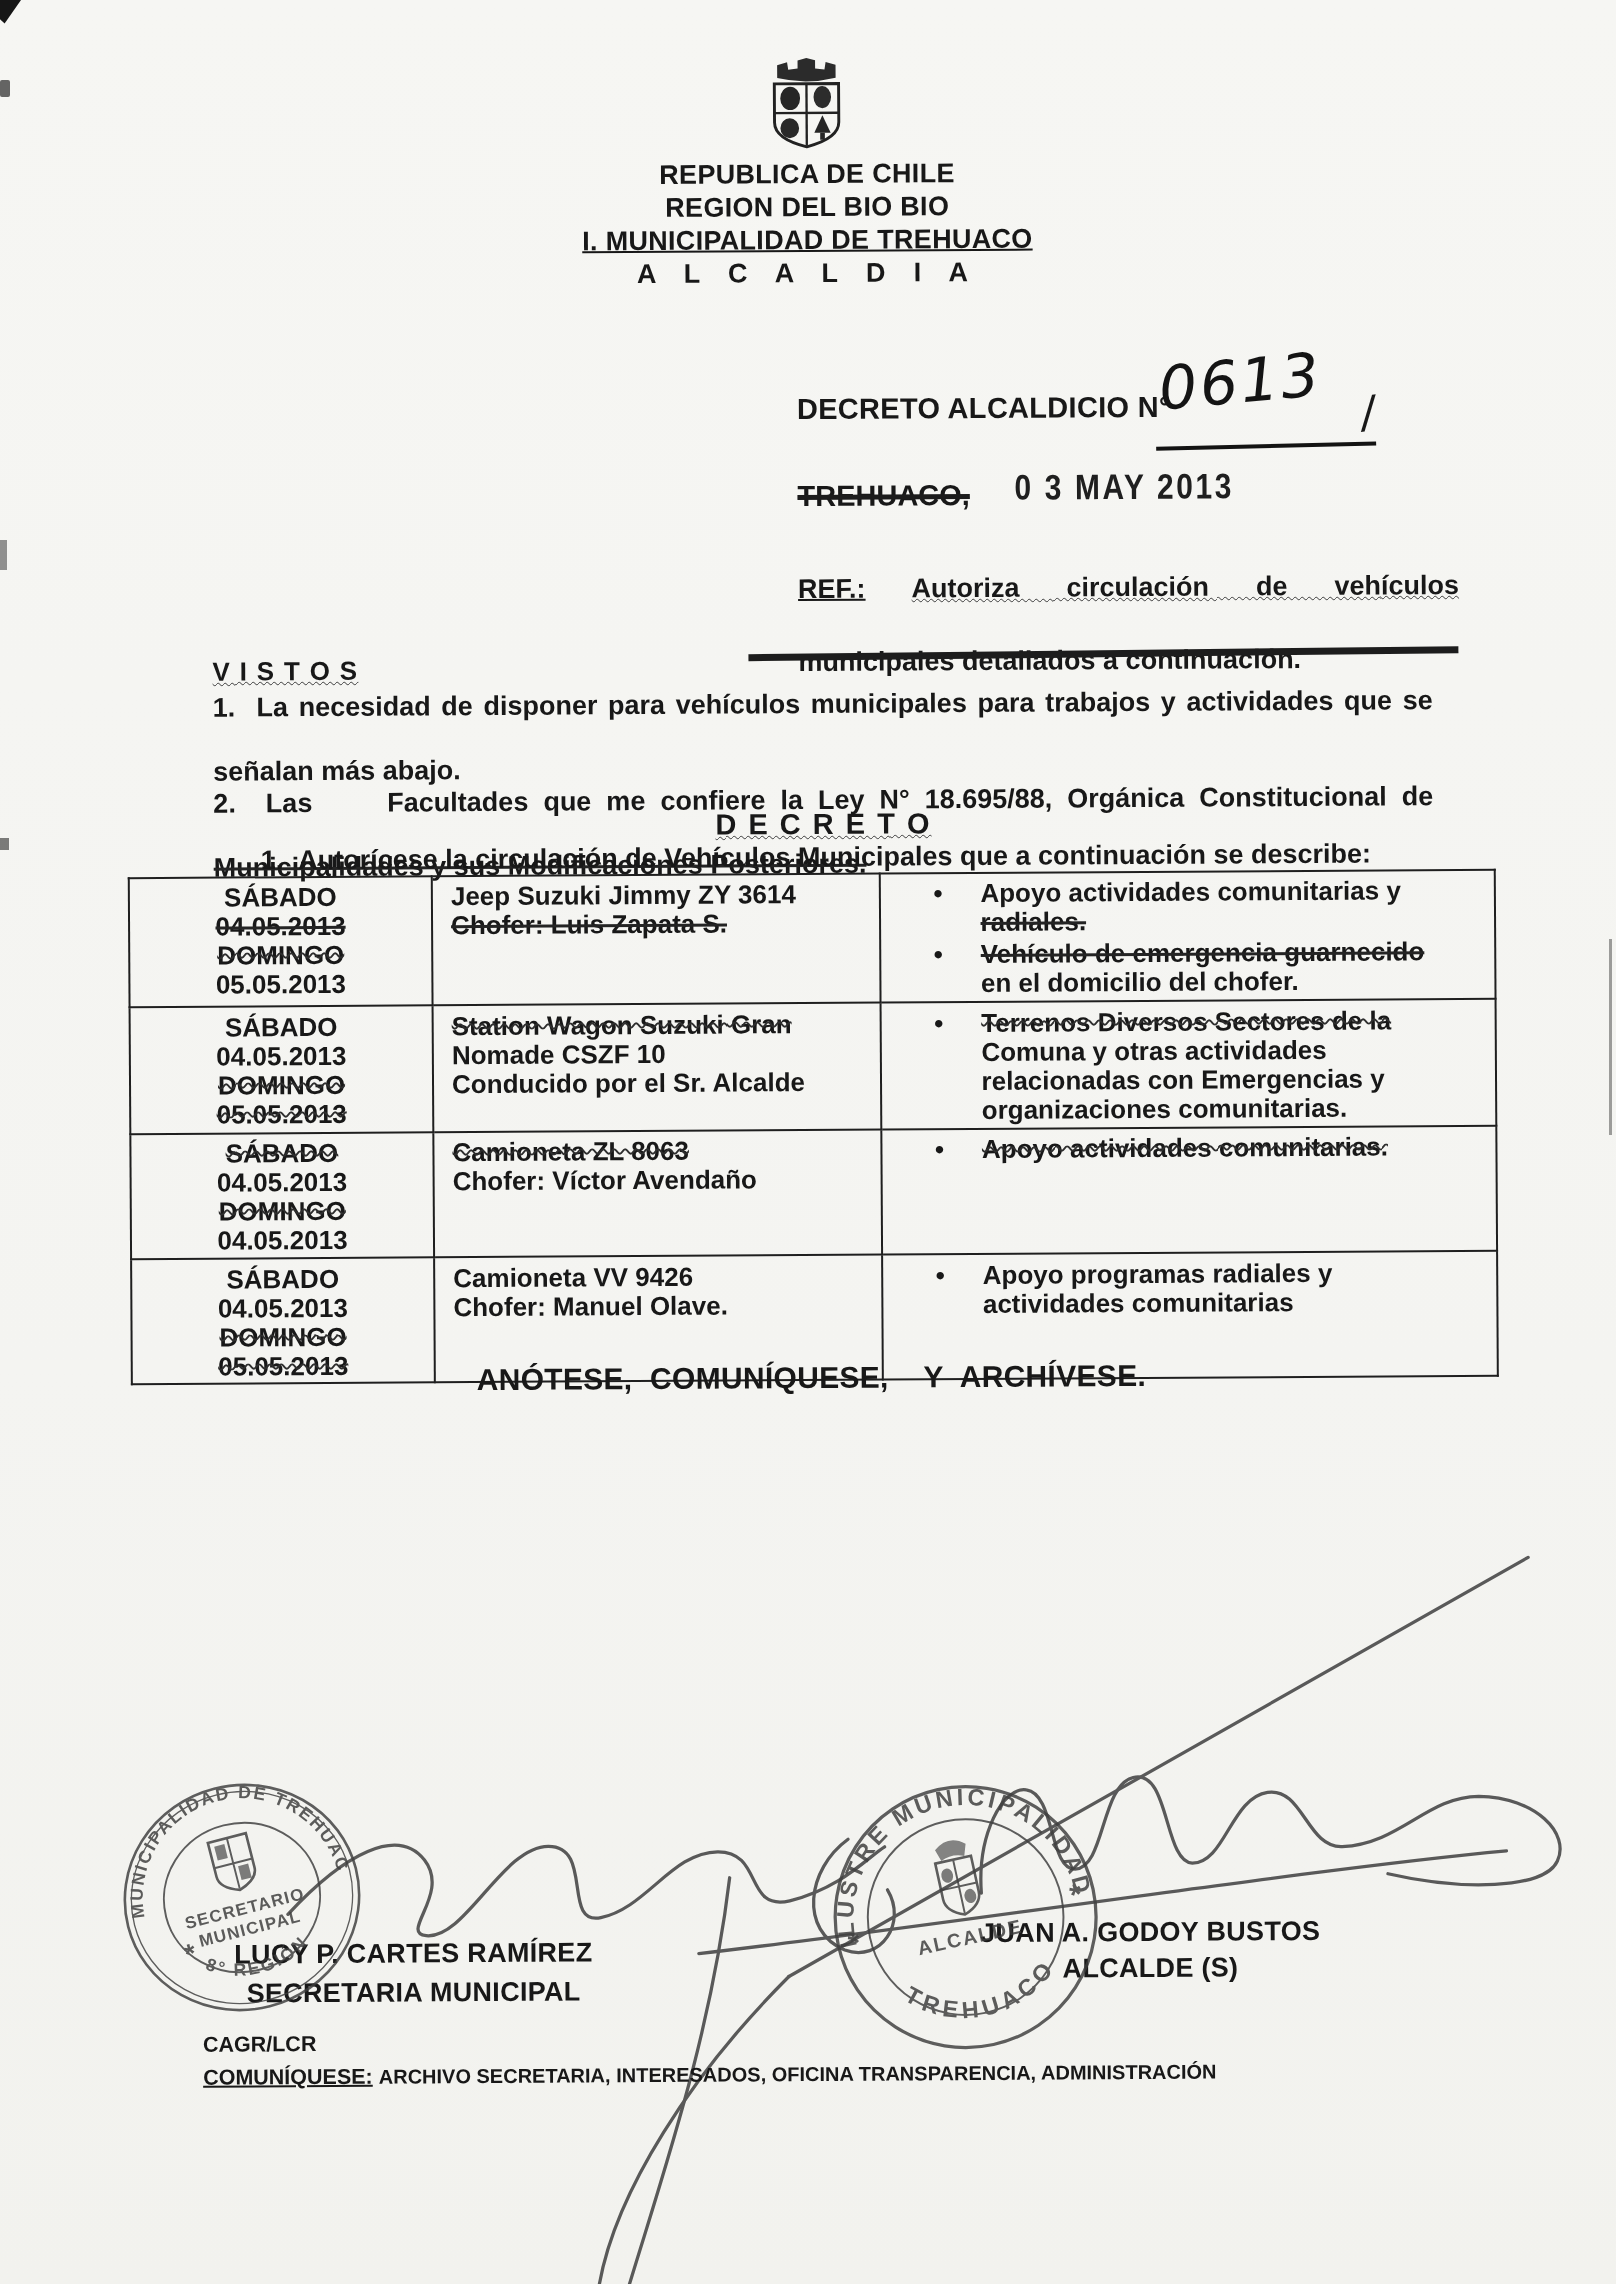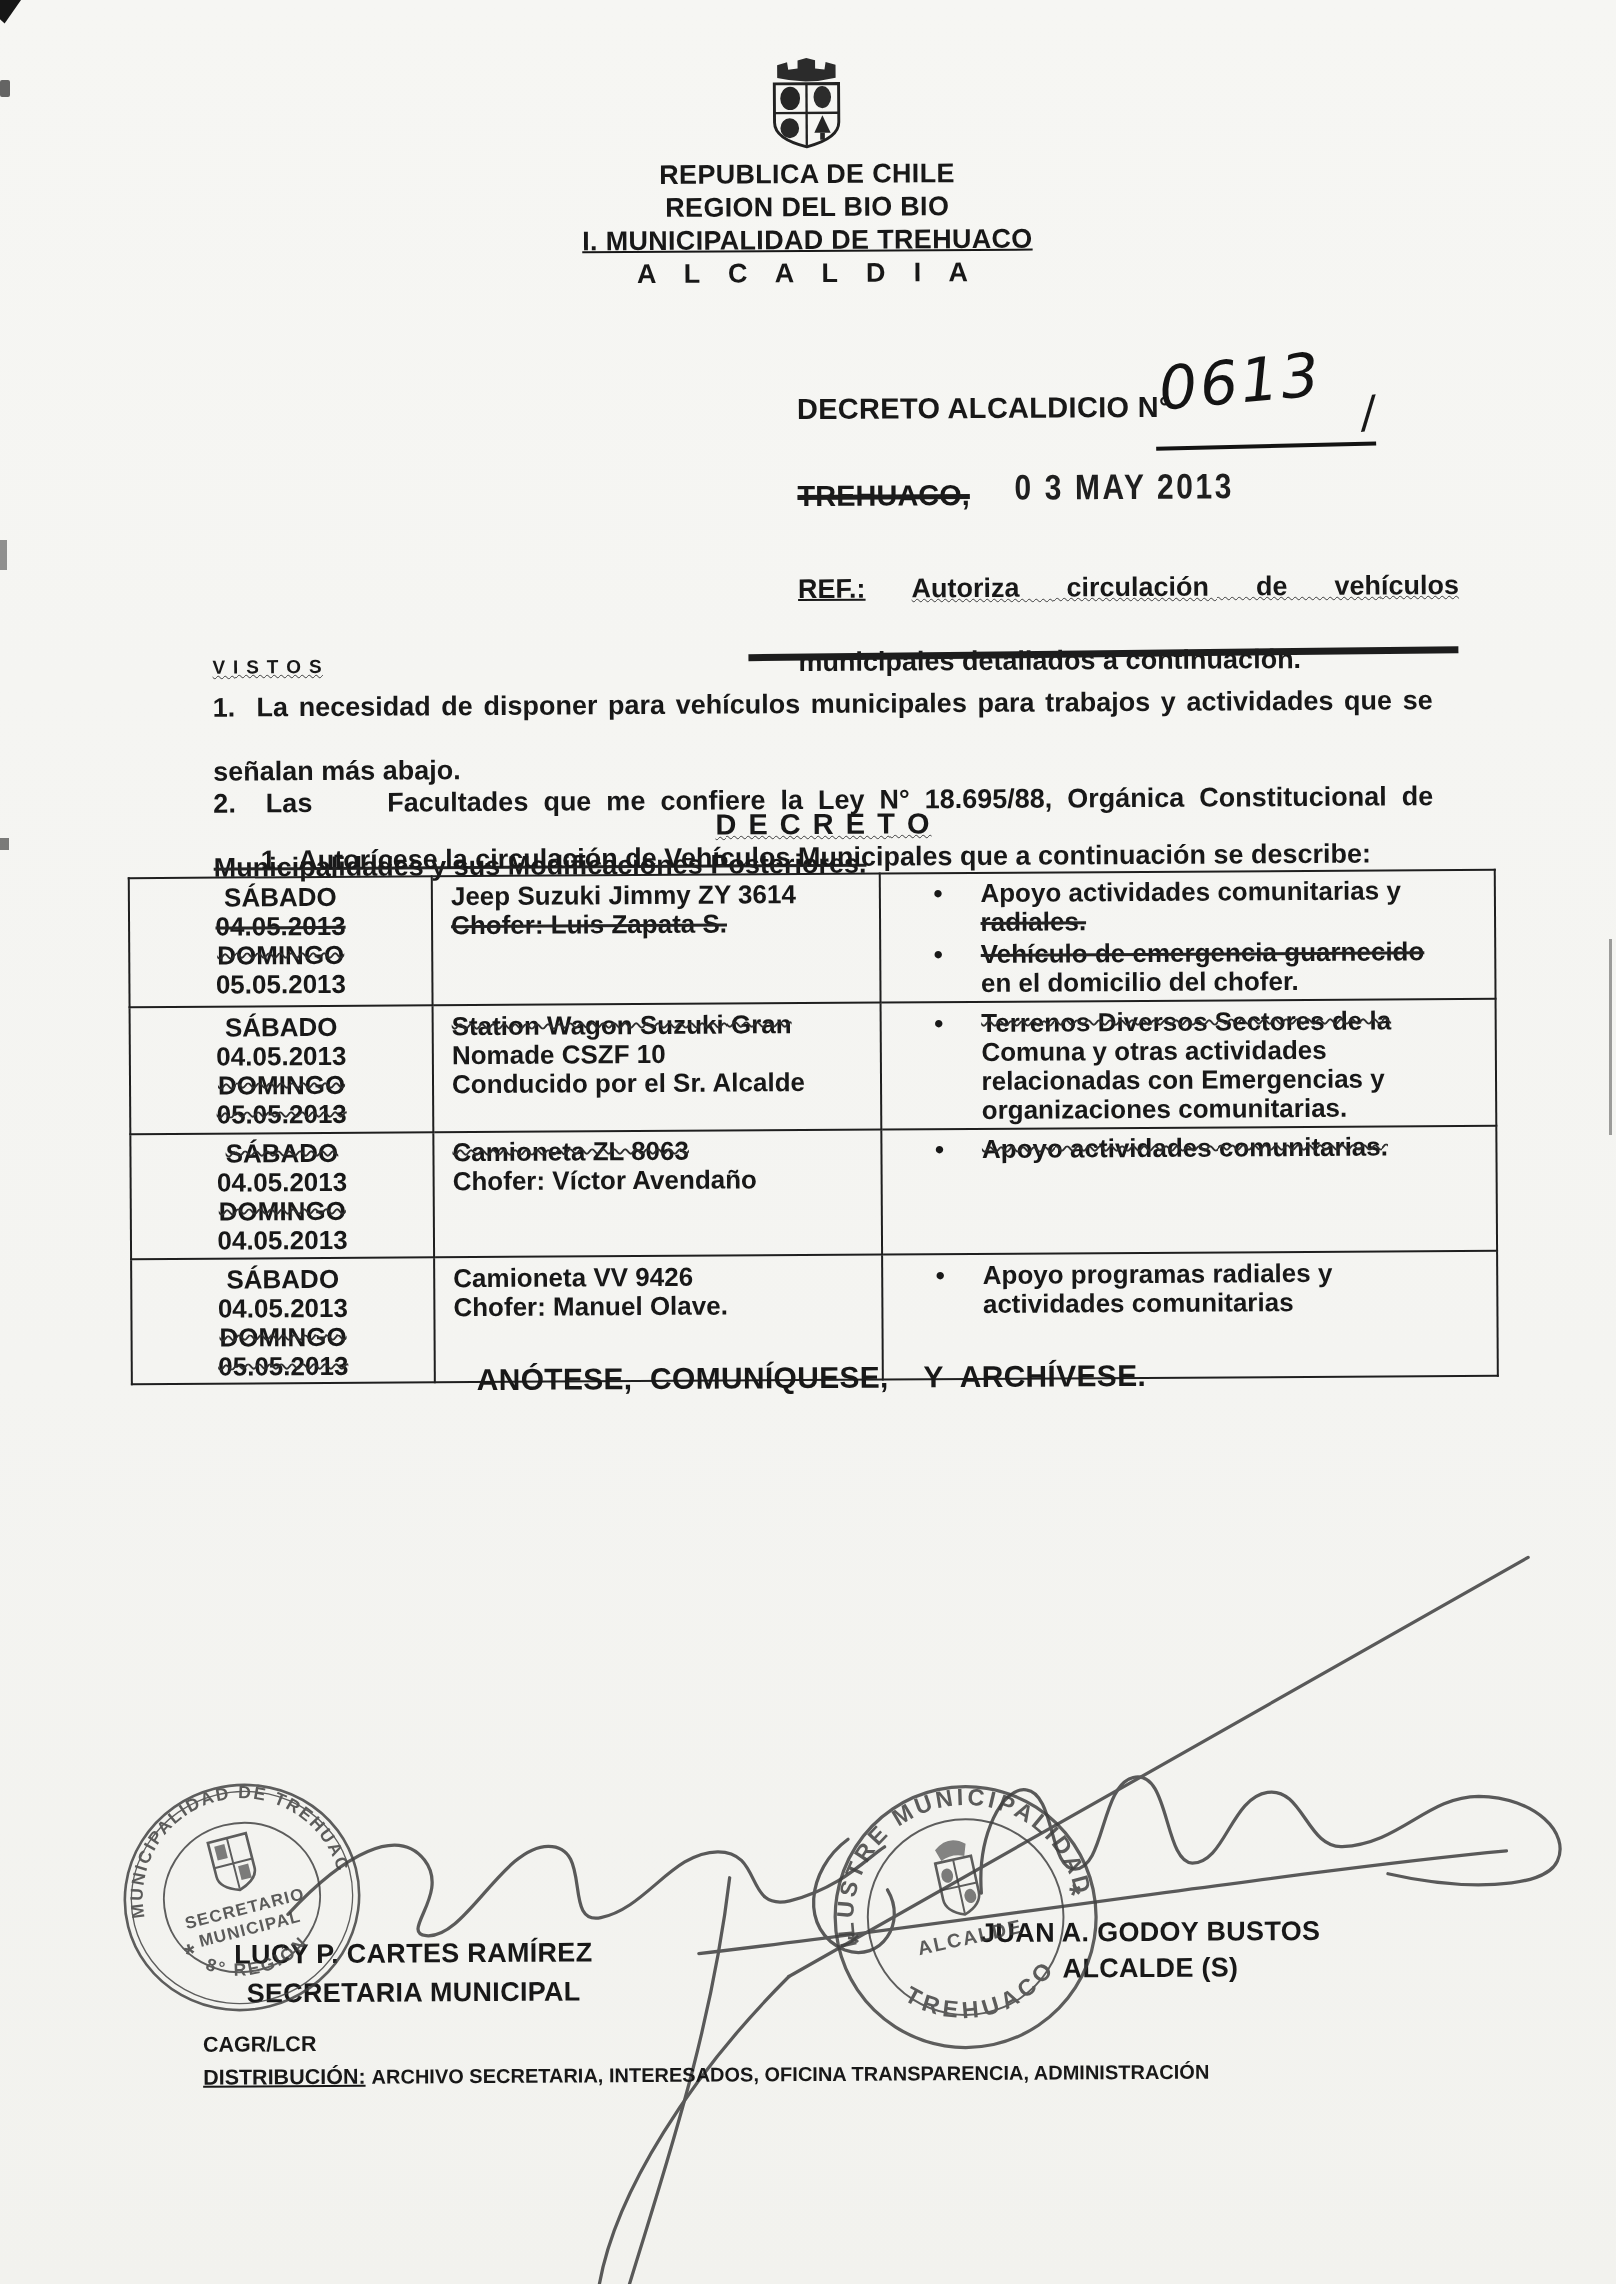--- a/index.html
+++ b/index.html
@@ -21,21 +21,21 @@
   .dec-num{left:1162px;top:349px;font-size:60px;font-weight:400;font-style:italic;font-family:"DejaVu Sans",sans-serif;transform:rotate(-5deg);letter-spacing:2.6px;color:#141414;}
   .dec-underline{left:1159px;top:447px;width:220px;height:3.9px;background:#131313;transform:rotate(-1deg);}
   .dec-slash{left:1364px;top:390px;font-size:48px;font-weight:400;font-style:italic;transform:rotate(-8deg);}
   .place{left:800px;top:480px;font-size:29px;}
   .place span{text-decoration:line-through;text-decoration-thickness:4.6px;text-decoration-color:#1c1c1c;}
   .datestamp{left:1017px;top:469px;font-size:30px;letter-spacing:2.6px;transform:scaleY(1.18);transform-origin:top left;color:#1f1f1f;}
 
   .ref{left:800px;top:571px;width:661px;font-size:27px;line-height:1.35;}
   .ref-rule{left:750px;top:652px;width:710px;height:7.2px;background:#1d1d1d;transform:rotate(-0.3deg);}
 
-  .vistos-title{left:214px;top:653px;font-size:19px;letter-spacing:1.3px;}
+  .vistos-title{left:214px;top:653px;font-size:26px;letter-spacing:1.3px;}
   .vistos-body{left:214px;top:688px;width:1220px;font-size:27px;line-height:32px;}
   .decreto-title{left:214px;top:808px;width:1220px;text-align:center;font-size:29px;letter-spacing:2px;}
   .intro{left:261px;top:842px;font-size:27px;}
 
   .veh-table{left:128px;top:873px;width:1366px;}
   .veh-table table{border-collapse:collapse;width:100%;table-layout:fixed;}
   .veh-table td{border:2px solid #1f1f1f;vertical-align:top;font-size:26px;line-height:29px;padding-top:5.2px;overflow:visible;}
   .veh-table tr:nth-child(1) td{height:108px;}
   .veh-table tr:nth-child(2) td{height:112px;}
   .veh-table tr:nth-child(3) td{height:117px;}
@@ -294,20 +294,20 @@
         <path d="M 1062 2996 C 1400 2960 2000 2872 2302 2846"></path>
         <path d="M 2338 2396 L 1200 3032"></path>
         <path d="M 1200 3032 C 1050 3180 932 3360 906 3504"></path>
         <path d="M 1292 2822 C 1228 2868 1216 2962 1286 2992 C 1342 3012 1382 2950 1352 2900"></path>
       </g>
     </svg>
 
     <div class="abs footer">
       <div>CAGR/LCR</div>
       <div>
-        <span class="u">DISTRIBUCIÓN:</span>
+        <span class="u">COMUNÍQUESE:</span>
         <span class="dist-text">ARCHIVO SECRETARIA, INTERESADOS, OFICINA TRANSPARENCIA, ADMINISTRACIÓN</span>
       </div>
     </div>
 
   </div>
 </div>
 
 
 </body></html>

